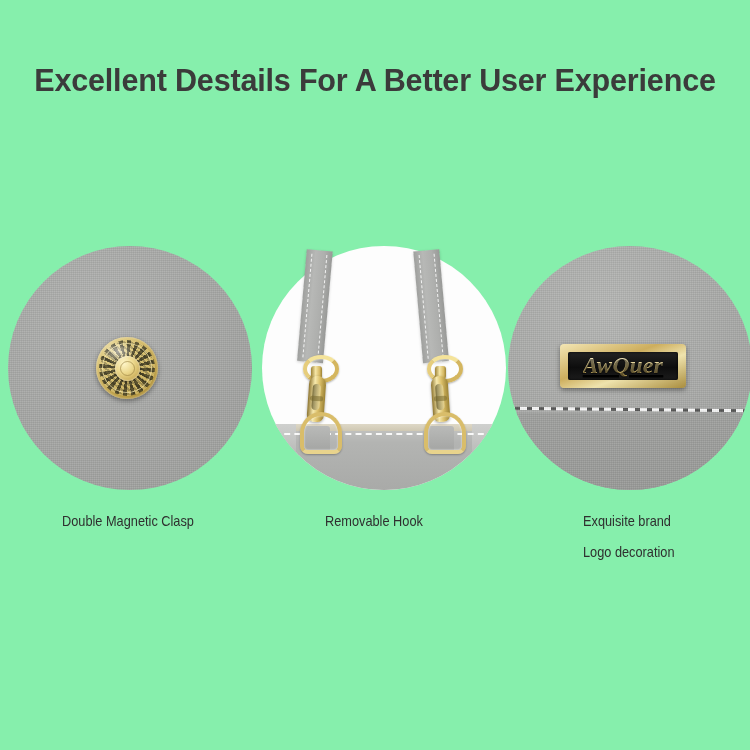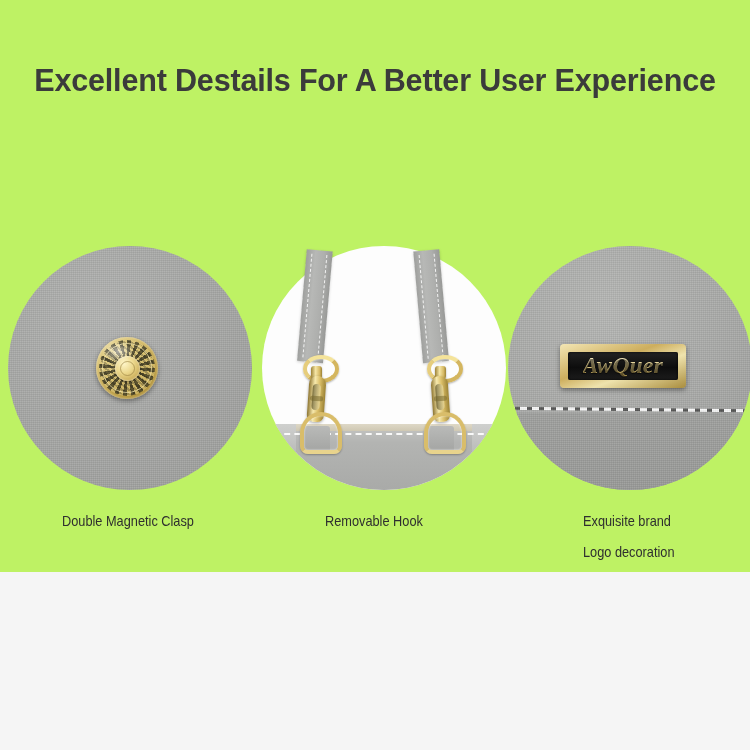--- a/index.html
+++ b/index.html
@@ -10,22 +10,22 @@
   body {
     width: 750px;
     height: 750px;
     background: #f5f5f5;
     font-family: "Liberation Sans", sans-serif;
     overflow: hidden;
   }
   .page {
     position: relative;
     width: 750px;
-    height: 572px;
-    background: #bef264;
+    height: 750px;
+    background: #86efac;
   }
 
   
   .headline {
     position: absolute;
     top: 62px;
     left: 0;
     width: 750px;
     text-align: center;
     font-size: 31.5px;
@@ -312,20 +312,21 @@
     position: absolute;
     left: 560px;
     top: 344px;
     width: 126px;
     height: 44px;
     border-radius: 4px;
     background: linear-gradient(160deg, #f3e6b4 0%, #cdae5e 40%, #efe3ad 62%, #a98d3e 100%);
     box-shadow: 0 2px 5px rgba(0,0,0,0.4);
     padding: 8px;
     box-sizing: border-box;
+    text-decoration: underline;
   }
   .logo-inner {
     position: relative;
     width: 100%;
     height: 100%;
     border-radius: 2px;
     background: linear-gradient(180deg, #232323 0%, #0d0d0d 55%, #1c1c1c 100%);
     box-shadow: inset 0 0 3px rgba(0,0,0,0.9);
     display: flex;
     align-items: center;

